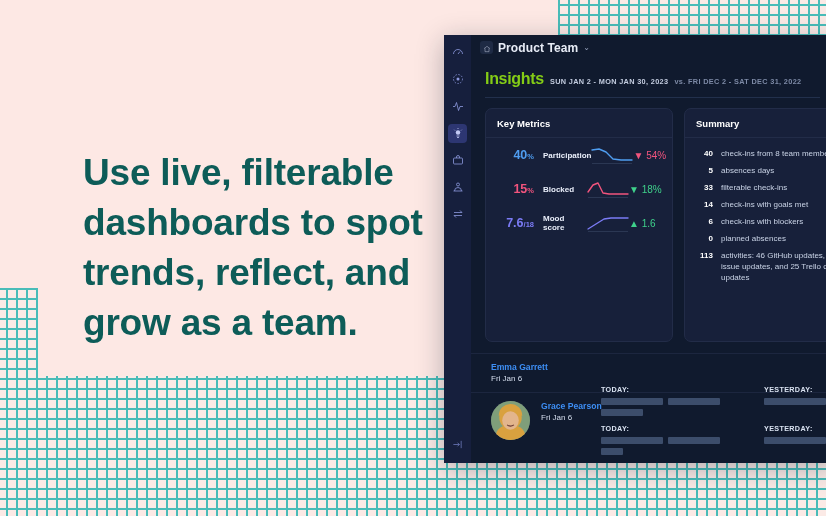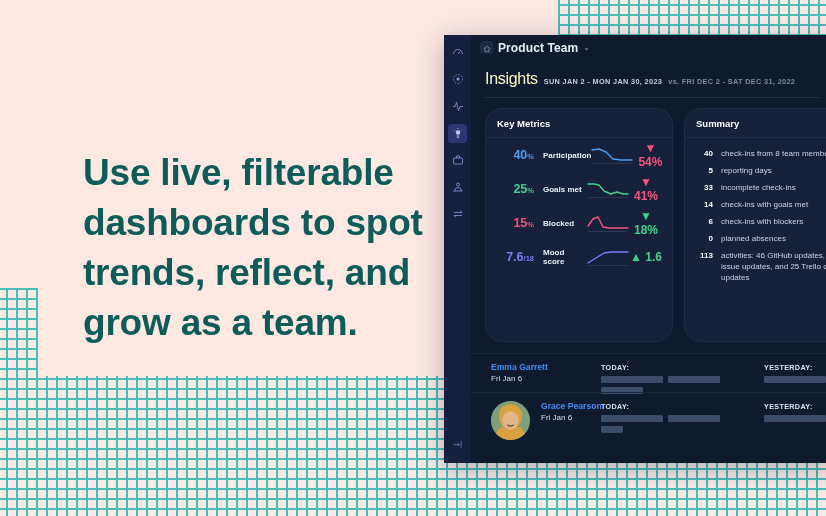--- a/index.html
+++ b/index.html
@@ -75,49 +75,49 @@
   }
   #home-chip {
     width: 13px; height: 13px; border-radius: 3px; background: #1e2a44;
     display: flex; align-items: center; justify-content: center;
   }
   #home-chip svg { width: 8px; height: 8px; stroke: #c8d0e4; fill: none; stroke-width: 1.4; }
   #team-name { color: #e7ecf6; font-size: 12px; font-weight: 700; letter-spacing: .1px; }
   #team-caret { color: #95a0bb; font-size: 8px; line-height: 1; }
 
   #title-row { padding: 10px 0 0 14px; display: flex; align-items: baseline; gap: 6px; white-space: nowrap; }
-  #insights-title { color: #fef9c3; font-size: 16px; font-weight: 400; letter-spacing: -.3px; }
+  #insights-title { color: #84cc16; font-size: 16px; font-weight: 700; letter-spacing: -.3px; }
   #date-range { color: #c4cde0; font-size: 7.3px; font-weight: 700; letter-spacing: .35px; }
   #date-compare { color: #7d8aa6; font-size: 7.3px; font-weight: 700; letter-spacing: .35px; }
   #title-rule { margin: 9px 14px 0 14px; height: 1px; background: #22304c; }
 
   #panels { display: flex; gap: 11px; padding: 10px 0 0 14px; }
   .panel {
-    background: #17203a; border: 1px solid #222c48; border-radius: 17px;
+    background: #17203a; border: 1px solid #222c48; border-radius: 7px;
     flex: 0 0 auto; overflow: hidden;
   }
   #panel-key-metrics { width: 188px; height: 234px; }
   #panel-summary { width: 174px; height: 234px; }
   .panel-head {
     padding: 9px 11px 8px 11px; border-bottom: 1px solid #222c48;
     color: #ffffff; font-size: 9.5px; font-weight: 700;
   }
 
   
   .metric-row {
     display: flex; align-items: center; height: 34px; padding: 0 9px 0 6px;
   }
   .metric-value {
     width: 42px; text-align: right; font-size: 12.5px; font-weight: 700; flex: 0 0 42px;
   }
   .metric-unit { font-size: 7.5px; font-weight: 700; }
   .metric-label { flex: 1; color: #e9eefa; font-size: 8px; font-weight: 700; padding-left: 9px; }
   .metric-spark { flex: 0 0 42px; height: 22px; }
   .metric-spark svg { width: 42px; height: 22px; display: block; }
-  .metric-delta { flex: 0 0 34px; text-align: center; font-size: 12px; font-weight: 700; }
+  .metric-delta { flex: 0 0 34px; text-align: left; font-size: 10px; font-weight: 400; }
 
   
   .sum-list { padding: 7px 0 0 0; }
   .sum-row { display: flex; padding: 3px 0 3px 0; align-items: flex-start; }
   .sum-num {
     flex: 0 0 36px; text-align: right; color: #ffffff;
     font-size: 8px; font-weight: 700; padding-right: 8px; line-height: 11px;
   }
   .sum-num.center { display: flex; align-items: center; justify-content: flex-end; }
   .sum-text { color: #c9d3e6; font-size: 8px; line-height: 11px; white-space: nowrap; }
@@ -131,21 +131,21 @@
   .avatar {
     width: 39px; height: 39px; border-radius: 50%; margin: 0 auto;
     overflow: hidden; position: relative; background: #3c4a63;
   }
   .avatar-name { color: #3d8ef5; font-size: 7.5px; font-weight: 700; margin-top: 5px; }
   .user-main { flex: 1; min-width: 0; padding-left: 6px; }
   .user-name { color: #3d8ef5; font-size: 8.6px; font-weight: 700; }
   .user-date { color: #d5deee; font-size: 8px; margin-top: 2px; }
   .answers { position: absolute; left: 130px; top: 9px; display: flex; gap: 44px; }
   .answer-col { }
-  .answer-label { color: #d9e2f1; font-size: 7.2px; font-weight: 700; letter-spacing: .35px; margin-bottom: 4px; }
+  .answer-label { color: #d9e2f1; font-size: 7.2px; font-weight: 700; letter-spacing: .35px; margin-bottom: 4px; margin-top: 22px; }
   .bars { display: flex; gap: 5px; margin-bottom: 4px; }
   .bar { height: 7px; background: #3c4d6b; border-radius: 1px; }
 </style>
 </head>
 <body>
 
 <div id="stage">
 
   <div class="grid-block" id="grid-top"></div>
   <div class="grid-block" id="grid-bottom"></div>
@@ -256,32 +256,20 @@
                 <div class="metric-spark">
                   <svg viewBox="0 0 42 22" preserveAspectRatio="none">
                     <line x1="1" y1="19.5" x2="41" y2="19.5" stroke="#2a3characters"></line>
                     <line x1="1" y1="19.5" x2="41" y2="19.5" stroke="#2b3753" stroke-width="1"></line>
                     <polyline points="1,6 8,5 15,8 22,15 30,16 41,16" fill="none" stroke="#4f9df0" stroke-width="1.4" stroke-linejoin="round" stroke-linecap="round"></polyline>
                   </svg>
                 </div>
                 <div class="metric-delta" style="color:#f2547d">▼ 54%</div>
               </div>
               <div class="metric-row">
-                <div class="metric-value" style="color:#3fd18b">25<span class="metric-unit">%</span></div>
-                <div class="metric-label">Goals met</div>
-                <div class="metric-spark">
-                  <svg viewBox="0 0 42 22" preserveAspectRatio="none">
-                    <line x1="1" y1="19.5" x2="41" y2="19.5" stroke="#2a3characters"></line>
-                    <line x1="1" y1="19.5" x2="41" y2="19.5" stroke="#2b3753" stroke-width="1"></line>
-                    <polyline points="1,6 7,6 12,7 17,13 24,16 30,14 36,16 41,16" fill="none" stroke="#3fd18b" stroke-width="1.4" stroke-linejoin="round" stroke-linecap="round"></polyline>
-                  </svg>
-                </div>
-                <div class="metric-delta" style="color:#f2547d">▼ 41%</div>
-              </div>
-              <div class="metric-row">
                 <div class="metric-value" style="color:#f2547d">15<span class="metric-unit">%</span></div>
                 <div class="metric-label">Blocked</div>
                 <div class="metric-spark">
                   <svg viewBox="0 0 42 22" preserveAspectRatio="none">
                     <line x1="1" y1="19.5" x2="41" y2="19.5" stroke="#2a3characters"></line>
                     <line x1="1" y1="19.5" x2="41" y2="19.5" stroke="#2b3753" stroke-width="1"></line>
                     <polyline points="1,14 6,7 11,5 16,15 22,16 41,16" fill="none" stroke="#f2547d" stroke-width="1.4" stroke-linejoin="round" stroke-linecap="round"></polyline>
                   </svg>
                 </div>
                 <div class="metric-delta" style="color:#3fd18b">▼ 18%</div>
@@ -303,25 +291,25 @@
 
         <div class="panel" id="panel-summary">
           <div class="panel-head">Summary</div>
           <div class="sum-list" id="summary-rows">
               <div class="sum-row">
                 <div class="sum-num center">40</div>
                 <div class="sum-text wrap">check-ins from 8 team members</div>
               </div>
               <div class="sum-row">
                 <div class="sum-num">5</div>
-                <div class="sum-text">reporting days</div>
+                <div class="sum-text">absences days</div>
               </div>
               <div class="sum-row">
                 <div class="sum-num">33</div>
-                <div class="sum-text">incomplete check-ins</div>
+                <div class="sum-text">filterable check-ins</div>
               </div>
               <div class="sum-row">
                 <div class="sum-num">14</div>
                 <div class="sum-text">check-ins with goals met</div>
               </div>
               <div class="sum-row">
                 <div class="sum-num">6</div>
                 <div class="sum-text">check-ins with blockers</div>
               </div>
               <div class="sum-row">

